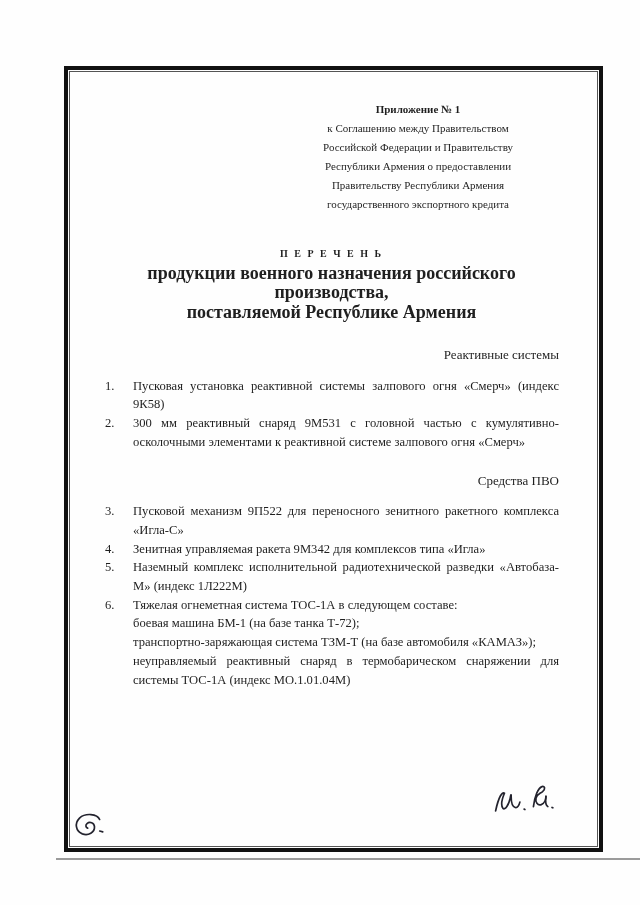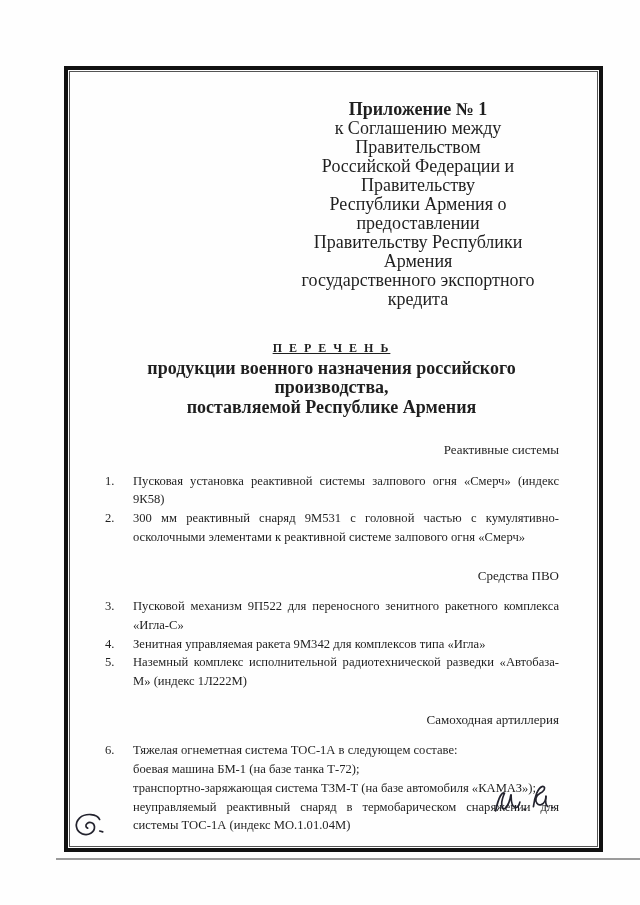--- a/index.html
+++ b/index.html
@@ -23,28 +23,28 @@
     background:#9b9b9b;
   }
   .content{
     position:absolute;inset:0;
     padding:30px 40px 0 36px;
     font-size:12.6px;line-height:18.7px;
   }
   
   .appendix{
     width:278px;margin-left:auto;margin-right:2px;
-    text-align:center;font-size:18px;line-height:19px;
+    text-align:center;font-size:11px;line-height:19px;
   }
   .appendix .app-title{font-weight:bold;}
   
   .doc-title{
     margin-top:30px;text-align:center;font-weight:bold;line-height:19.5px;
   }
-  .doc-title .heading{font-size:12px;letter-spacing:2px;text-decoration:underline;}
+  .doc-title .heading{font-size:10px;letter-spacing:2px;}
   .doc-title .sub{font-size:18px;}
   
   .section-title{
     margin:20px 0 12px 0;text-align:right;font-weight:normal;font-size:13px;
   }
   
   .item{
     position:relative;padding-left:29px;text-align:justify;
   }
   .item .num{position:absolute;left:1px;top:0;}
@@ -101,21 +101,20 @@
       </div>
       <div class="item">
         <span class="num">4.</span>
         <span>Зенитная управляемая ракета 9М342 для комплексов типа «Игла»</span>
       </div>
       <div class="item">
         <span class="num">5.</span>
         <span>Наземный комплекс исполнительной радиотехнической разведки «Автобаза-М» (индекс 1Л222М)</span>
       </div>
 
-      <div class="section-title">Самоходная артиллерия</div>
 
       <div class="item">
         <span class="num">6.</span>
         <span>Тяжелая огнеметная система ТОС-1А в следующем составе:</span>
       </div>
       <div class="subitem">боевая машина БМ-1 (на базе танка Т-72);</div>
       <div class="subitem">транспортно-заряжающая система ТЗМ-Т (на базе автомобиля «КАМАЗ»);</div>
       <div class="subitem">неуправляемый реактивный снаряд в термобарическом снаряжении для системы ТОС-1А (индекс МО.1.01.04М)</div>
 
     </div>

